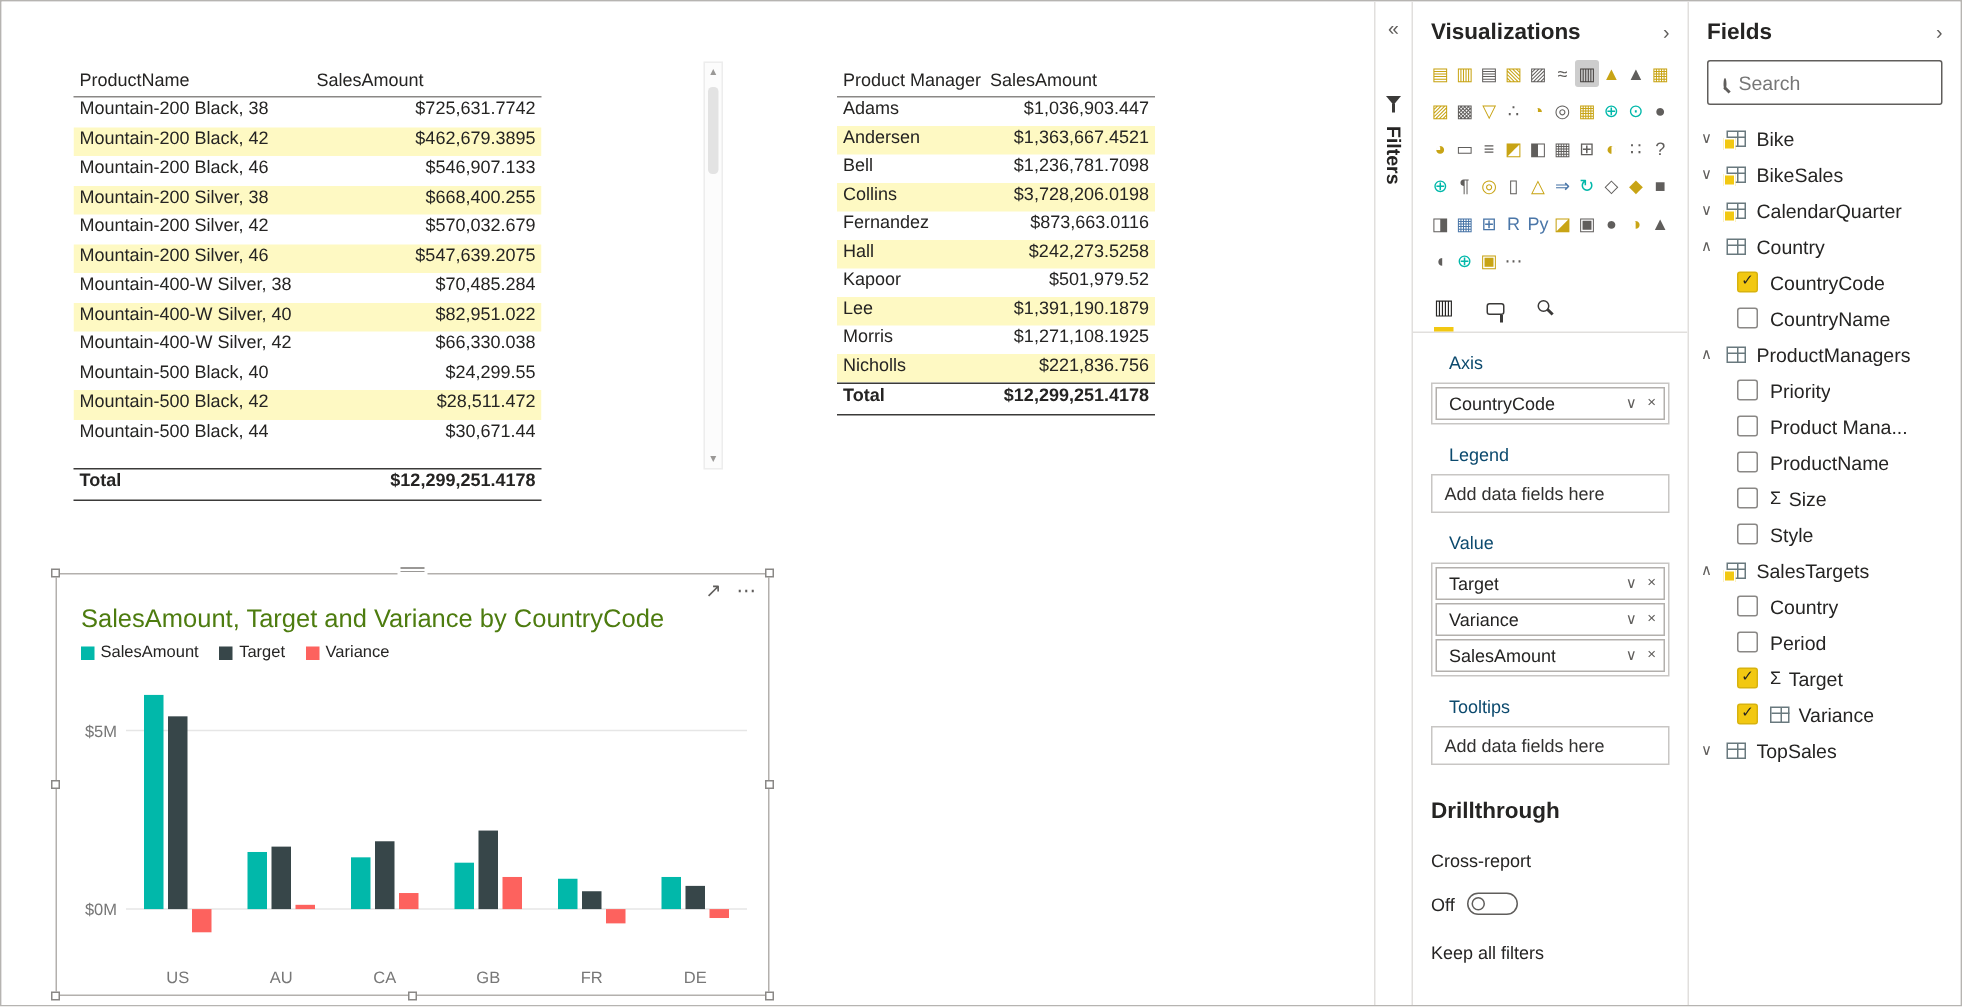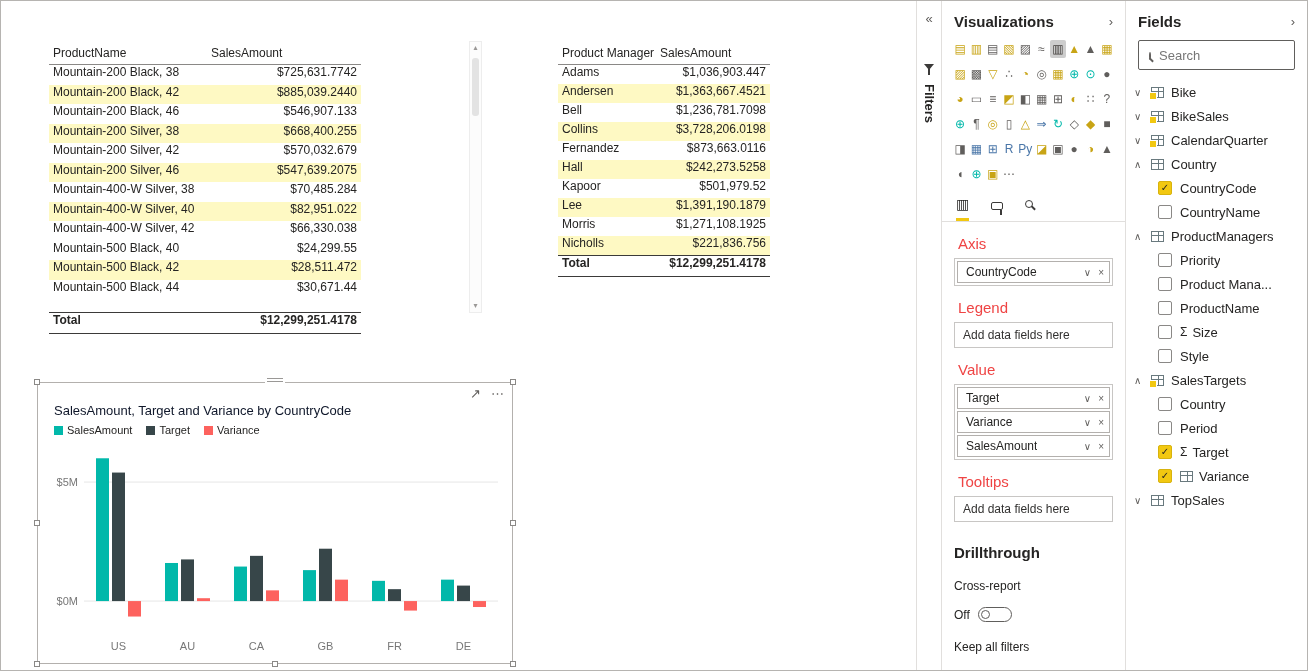--- a/index.html
+++ b/index.html
@@ -34,21 +34,21 @@
   .chart-visual{position:absolute;left:36px;top:381px;width:476px;height:282px;background:#fff;border:1px solid #b3b0ad}
   .hdl{position:absolute;width:6px;height:6px;background:#fff;border:1px solid #8a8886}
   .hdl.nw{left:-4px;top:-4px}.hdl.ne{right:-4px;top:-4px}.hdl.sw{left:-4px;bottom:-4px}.hdl.se{right:-4px;bottom:-4px}
   .hdl.ml{left:-4px;top:50%;margin-top:-3px}.hdl.mr{right:-4px;top:50%;margin-top:-3px}.hdl.mb{bottom:-4px;left:50%;margin-left:-3px}
   .grip{position:absolute;top:-6px;left:50%;transform:translateX(-50%);width:20px;height:7px;background:#fff;cursor:move}
   .grip::after{content:'';position:absolute;left:2px;right:2px;top:1px;height:5px;
      background:repeating-linear-gradient(to bottom,#9a9896 0 1px,transparent 1px 2.5px)}
   .visual-topbar{height:20px;position:relative}
   .visual-topbar .ops{position:absolute;right:8px;top:3px;display:flex;gap:10px;color:#605e5c;font-size:13px}
   .visual-topbar .ops span{cursor:pointer}
-  .chart-title{padding:0 16px;font-size:13px;color:#0f172a;white-space:nowrap;overflow:hidden}
+  .chart-title{padding:0 16px;font-size:17px;color:#4d7c0f;white-space:nowrap;overflow:hidden}
   .chart-legend{display:flex;gap:14px;align-items:center;padding:6px 16px 0;height:18px}
   .lg-item{display:flex;align-items:center;gap:4px;font-size:11px;color:#252423;cursor:pointer}
   .lg-swatch{width:9px;height:9px;display:inline-block}
   #chart-svg{display:block;margin:2px 0 0 6px}
 
   
   .filters-strip{width:26px;flex:none;border-left:1px solid #e1dfdd;border-right:1px solid #e1dfdd;display:flex;flex-direction:column;align-items:center;padding-top:10px;background:#fff}
   .filters-strip .collapse{font-size:13px;color:#605e5c;cursor:pointer}
   .funnel{width:11px;height:12px;position:relative;margin-top:38px}
   .funnel::before{content:'';position:absolute;top:0;left:0;border-left:5.5px solid transparent;border-right:5.5px solid transparent;border-top:6px solid #3b3a39}
@@ -71,21 +71,21 @@
   .viz-tab{padding-bottom:7px;border-bottom:3px solid transparent;cursor:pointer;display:flex;align-items:flex-end}
   .viz-tab.sel{border-bottom-color:#F2C811}
   .tab-glyph{font-size:14px;color:#252423;line-height:14px}
   .roller{width:12px;height:8px;border:1.5px solid #3b3a39;border-radius:2px;position:relative;margin-bottom:1px}
   .roller::after{content:'';position:absolute;right:0;top:7px;width:2px;height:5px;background:#3b3a39}
   .mag{width:8px;height:8px;border:1.5px solid #3b3a39;border-radius:50%;position:relative;margin:0 4px 3px 0}
   .mag::after{content:'';position:absolute;width:5px;height:1.5px;background:#3b3a39;transform:rotate(45deg);right:-4px;bottom:-1px}
 
   
   .viz-body{padding:0 12px}
-  .well-label{font-size:15px;color:#ef4444;margin:13px 4px 6px}
+  .well-label{font-size:12px;color:#0c4a6e;margin:13px 12px 6px}
   .well{border:1px solid #c8c6c4;padding:2px;display:flex;flex-direction:column;gap:2px;background:#fff}
   .well.empty{height:26px;justify-content:center;padding:0 8px;font-size:12px;color:#323130}
   .pill{height:22px;border:1px solid #b3b0ad;background:#fff;display:flex;align-items:center;justify-content:space-between;padding:0 5px 0 8px;font-size:12px;cursor:grab}
   .pill-label{white-space:nowrap;overflow:hidden}
   .pill-ctrls{display:flex;gap:7px;color:#605e5c;font-size:10px}
   .pill-ctrls span{cursor:pointer}
 
   .drill-title{font-size:15px;font-weight:bold;margin-top:22px}
   .cross-report{font-size:12px;margin-top:18px}
   .toggle-row{display:flex;align-items:center;margin-top:14px;font-size:12px}
@@ -126,21 +126,21 @@
         <div class="tc c-label">ProductName</div>
         <div class="tc c-val">SalesAmount</div>
       </div>
       <div class="tbody" id="t1-body">
           <div class="trow">
             <div class="tc c-label">Mountain-200 Black, 38</div>
             <div class="tc c-val">$725,631.7742</div>
           </div>
           <div class="trow alt">
             <div class="tc c-label">Mountain-200 Black, 42</div>
-            <div class="tc c-val">$885,039.2440</div>
+            <div class="tc c-val">$462,679.3895</div>
           </div>
           <div class="trow">
             <div class="tc c-label">Mountain-200 Black, 46</div>
             <div class="tc c-val">$546,907.133</div>
           </div>
           <div class="trow alt">
             <div class="tc c-label">Mountain-200 Silver, 38</div>
             <div class="tc c-val">$668,400.255</div>
           </div>
           <div class="trow">

